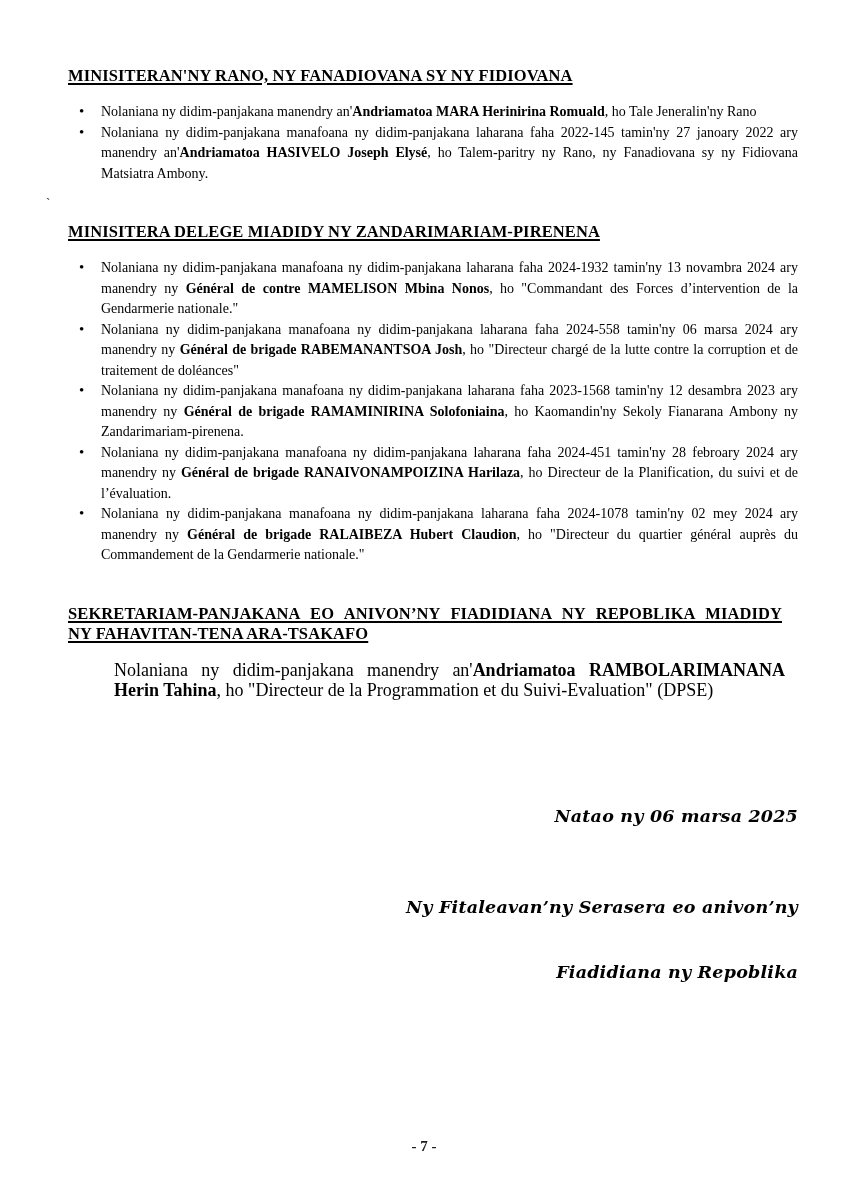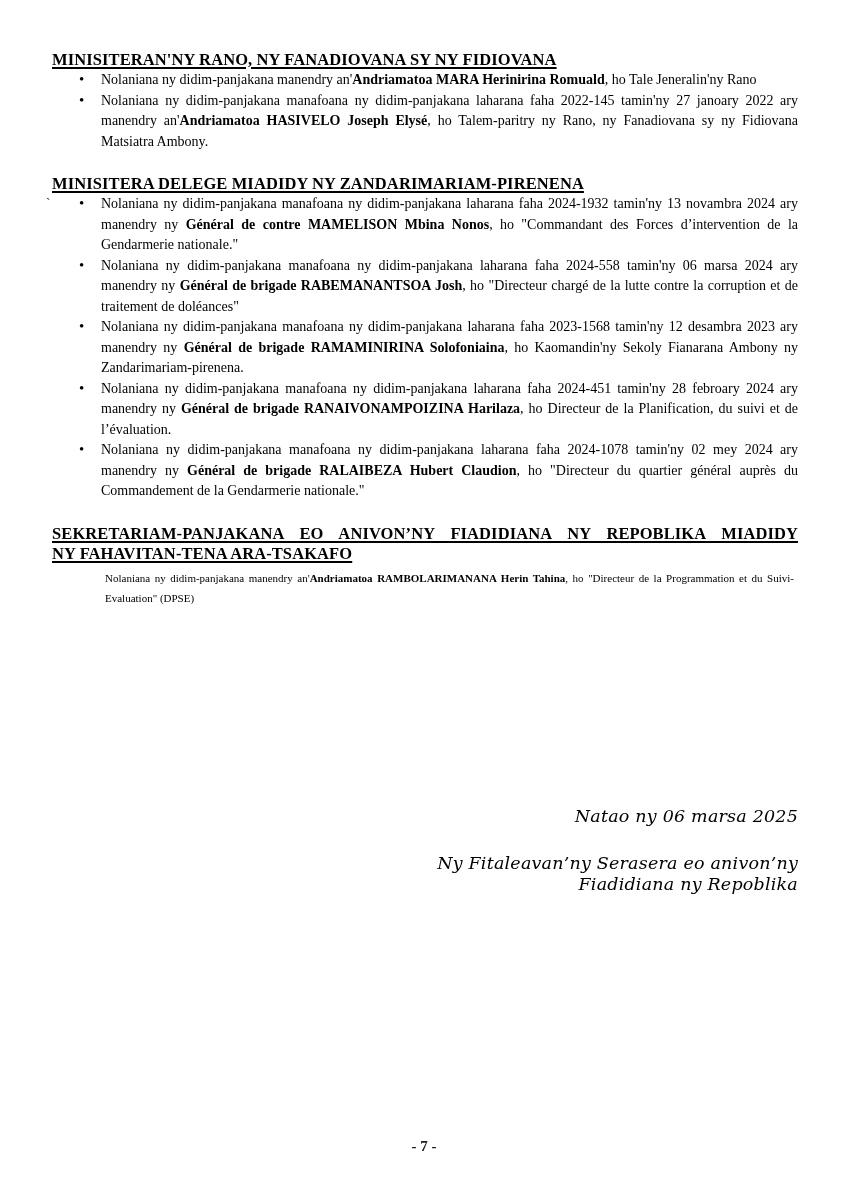--- a/index.html
+++ b/index.html
@@ -32,21 +32,21 @@
     width: 746px;
   }
 
   
   .section-heading {
     font-family: "Liberation Serif", "DejaVu Serif", serif;
     font-weight: bold;
     font-size: 16.5px;
     line-height: 20px;
     letter-spacing: 0.1px;
-    margin: 0;
+    margin: 16px;
     padding: 0;
     text-align: left;
   }
   .section-heading .u {
     text-decoration: underline;
     text-underline-offset: 2px;
     text-decoration-thickness: 1.6px;
   }
   .section-heading.two-line {
     text-align: justify;
@@ -88,23 +88,23 @@
   ul.bullets > li::before {
     content: "\2022";
     position: absolute;
     left: 27px;
     top: -1px;
     font-size: 15px;
     line-height: 20.5px;
   }
 
   .para-indent {
-    margin: 4px;
+    margin: 13px;
     padding-left: 49px;
-    font-size: 11px;
+    font-size: 18px;
     line-height: 20.5px;
     text-align: justify;
     text-align-last: left;
   }
 
   b, .b { font-weight: bold; }
   .gap-md { height: 22px; }
 
   .stray-tick {
     position: absolute;
@@ -117,30 +117,30 @@
   }
 
   
   .signature-block {
     position: absolute;
     left: 52px;
     top: 806px;
     width: 746px;
     text-align: right;
     font-family: "DejaVu Serif", "Liberation Serif", serif;
-    font-weight: normal;
+    font-weight: bold;
     font-style: italic;
     font-size: 17.5px;
     line-height: 21px;
     letter-spacing: 0.2px;
   }
   .sig-date { display: block; }
   .sig-spacer { height: 26px; }
   .sig-org { display: block; }
-  .sig-org span { display: block; }
+  .sig-org span { display: block; margin-top: 44px; }
 
   
   .page-number {
     position: absolute;
     left: 0;
     top: 1137px;
     width: 848px;
     text-align: center;
     font-family: "Liberation Serif", "DejaVu Serif", serif;
     font-weight: bold;

